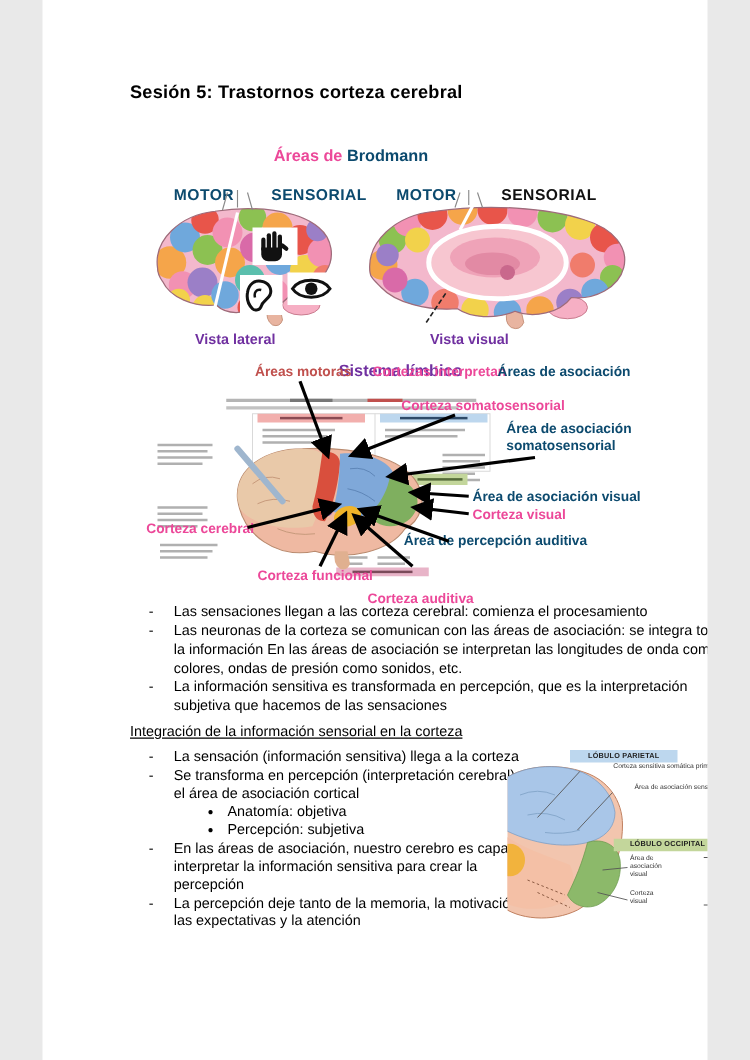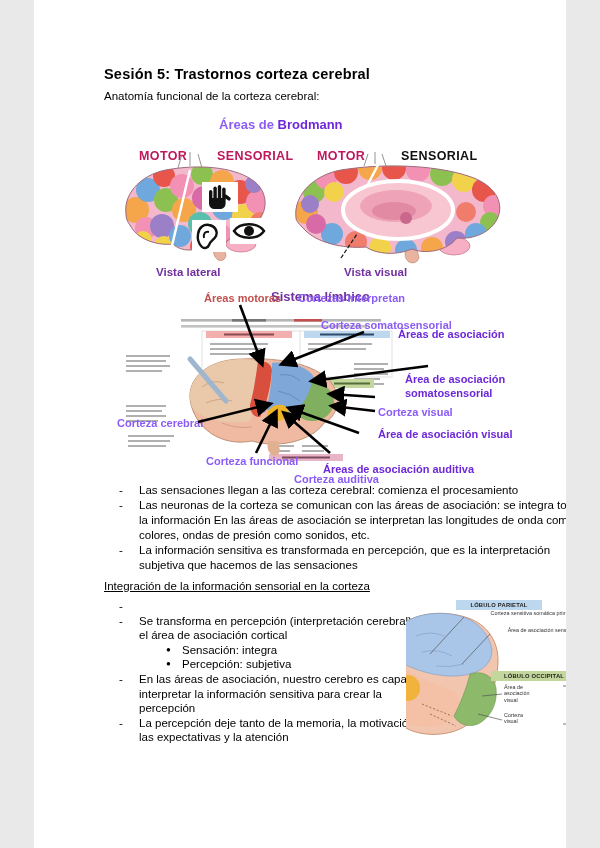--- a/index.html
+++ b/index.html
@@ -2,22 +2,22 @@
 <html><head>
 <meta charset="utf-8">
 <style>
   html,body{margin:0;padding:0;background:#e9e9e9;}
   .page{position:relative;width:532px;height:848px;background:#fff;margin:0 auto;
         font-family:Liberation Sans, sans-serif;color:#000;overflow:hidden;}
   .abs{position:absolute;}
   .title{left:70px;top:66px;font-size:14.5px;font-weight:bold;letter-spacing:.2px;}
   .subtitle{left:70px;top:90px;font-size:11.5px;}
   .fig1cap{left:185px;top:117px;font-size:13px;font-weight:bold;}
-  .purple{color:#8b5cf6;} .orangec{color:#6d28d9;margin-top:36px;} .redc{color:#C0504D;}
-  .toplbl{top:149px;font-size:12.5px;font-weight:bold;letter-spacing:.4px;color:#be185d;}
+  .purple{color:#ec4899;} .orangec{color:#0c4a6e;} .redc{color:#C0504D;}
+  .toplbl{top:149px;font-size:12.5px;font-weight:bold;letter-spacing:.4px;color:#0c4a6e;}
   .toplbl.black{color:#111;}
   .viewlbl{font-size:11.5px;font-weight:bold;color:#7030A0;}
   .limbic{left:237px;top:253px;font-size:13px;font-weight:bold;color:#7030A0;margin-top:36px;}
   .fig2{left:0;top:286px;width:600px;height:196px;}
   .fig2 .lab{position:absolute;font-size:11px;font-weight:bold;white-space:nowrap;}
   .list1{left:70px;top:483px;width:480px;font-size:11.5px;line-height:15px;}
   .li{display:flex;padding-left:15px;}
   .li .mk{width:20px;flex:none;}
   .li .tx{flex:1;}
   .h2{left:70px;top:580px;font-size:11.5px;text-decoration:underline;}
@@ -33,21 +33,20 @@
   .tiny{position:absolute;font-size:5.4px;color:#333;line-height:6.4px;}
   svg{position:absolute;overflow:visible;}
   .noptr{pointer-events:none;}
 </style>
 </head>
 <body>
 
 <div class="page">
 
   <div class="abs title">Sesión 5: Trastornos corteza cerebral</div>
-  <div class="abs subtitle">Anatomía funcional de la corteza cerebral:</div>
 
   <div class="abs fig1cap">
     <span class="purple">Áreas de</span>
     <span class="orangec">Brodmann</span>
   </div>
 
   <div class="abs toplbl" style="left:105px">MOTOR</div>
   <div class="abs toplbl" style="left:183px">SENSORIAL</div>
   <div class="abs toplbl" style="left:283px">MOTOR</div>
   <div class="abs toplbl black" style="left:367px">SENSORIAL</div>
@@ -240,21 +239,21 @@
 
     <div class="lab redc" style="left:170px;top:6px">Áreas motoras</div>
     <div class="lab purple" style="left:264px;top:6px">Cortezas interpretan</div>
     <div class="lab orangec" style="left:364px;top:6px">Áreas de asociación</div>
     <div class="lab purple" style="left:287px;top:33px">Corteza somatosensorial</div>
     <div class="lab orangec" style="left:371px;top:51px">Área de asociación</div>
     <div class="lab orangec" style="left:371px;top:65px">somatosensorial</div>
     <div class="lab orangec" style="left:344px;top:106px">Área de asociación visual</div>
     <div class="lab purple" style="left:344px;top:120px">Corteza visual</div>
     <div class="lab purple" style="left:83px;top:131px">Corteza cerebral</div>
-    <div class="lab orangec" style="left:289px;top:141px">Áreas de asociación auditiva</div>
+    <div class="lab orangec" style="left:289px;top:141px">Área de percepción auditiva</div>
     <div class="lab purple" style="left:172px;top:169px">Corteza funcional</div>
     <div class="lab purple" style="left:260px;top:187px">Corteza auditiva</div>
 
     <svg class="noptr" style="left:0;top:0" width="600" height="196" viewBox="0 0 600 196">
       <defs>
         <marker id="ah" markerWidth="7" markerHeight="7" refX="5.5" refY="3.5" orient="auto">
           <path d="M0,0 L7,3.5 L0,7 Z" fill="#000"></path>
         </marker>
       </defs>
       <g stroke="#000" stroke-width="2.6" marker-end="url(#ah)">
@@ -284,28 +283,29 @@
       <span class="mk">-</span>
       <span class="tx">La información sensitiva es transformada en percepción, que es la interpretación subjetiva que hacemos de las sensaciones</span>
     </div>
   </div>
 
   <div class="abs h2">Integración de la información sensorial en la corteza</div>
 
   <div class="abs list2">
     <div class="li">
       <span class="mk">-</span>
+      <span class="tx">La sensación (información sensitiva) llega a la corteza</span>
     </div>
     <div class="li">
       <span class="mk">-</span>
       <span class="tx">Se transforma en percepción (interpretación cerebral) en el área de asociación cortical</span>
     </div>
     <div class="subli">
       <span class="mk">●</span>
-      <span class="tx">Sensación: integra</span>
+      <span class="tx">Anatomía: objetiva</span>
     </div>
     <div class="subli">
       <span class="mk">●</span>
       <span class="tx">Percepción: subjetiva</span>
     </div>
     <div class="li">
       <span class="mk">-</span>
       <span class="tx">En las áreas de asociación, nuestro cerebro es capaz de interpretar la información sensitiva para crear la percepción</span>
     </div>
     <div class="li">

